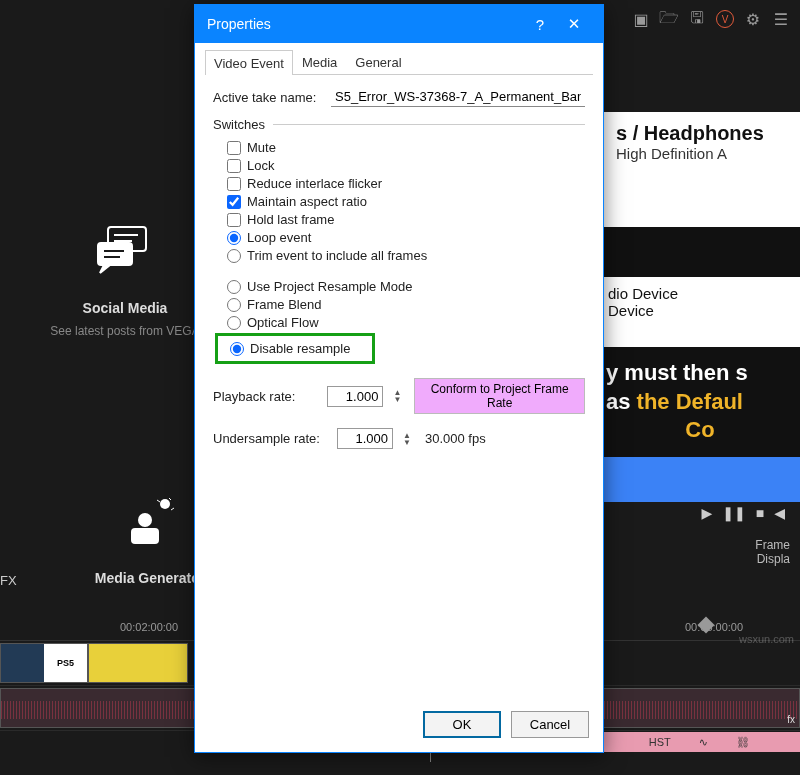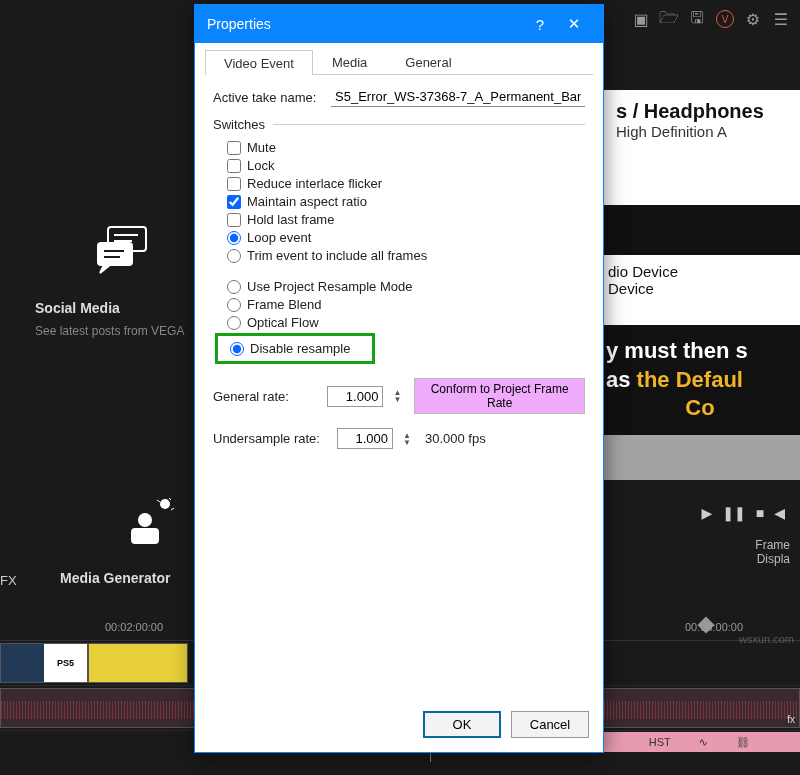--- a/index.html
+++ b/index.html
@@ -4,34 +4,34 @@
 <style>
 * { box-sizing: border-box; margin: 0; padding: 0; font-family: "Segoe UI", Arial, sans-serif; }
 body { width: 800px; height: 775px; background: #1a1a1a; overflow: hidden; position: relative; }
 
 
 .top-toolbar { position: absolute; top: 10px; right: 10px; display: flex; gap: 10px; align-items: center; }
 .top-toolbar .ticon { width: 18px; height: 18px; color: #999; display:flex;align-items:center;justify-content:center;}
 .top-toolbar .ticon.red { color:#e05a3a; border:1px solid #e05a3a; border-radius:50%; font-size:10px;}
 
 
-.preview { position: absolute; left: 600px; top: 90px; width: 200px; height: 390px; background:#a3a3a3; color:#fff; }
+.preview { position: absolute; left: 600px; top: 112px; width: 200px; height: 390px; background:#3b82f6; color:#fff; }
 .preview .slide1 { background:#fff; color:#111; padding:10px 8px; height:115px; border-left:8px solid #fff;}
 .preview .slide1 h2 { font-size:20px; font-weight:700; white-space:nowrap;}
 .preview .slide1 p { font-size:15px; color:#333; white-space:nowrap;}
 .preview .gap { height:50px; background:#111;}
 .preview .slide2 { background:#fff; color:#111; padding:8px; height:70px;}
 .preview .slide2 p { font-size:15px; white-space:nowrap;}
 .preview .slide3 { padding:12px 6px; background:#111; color:#fff; font-size:22px; font-weight:800; line-height:1.3; white-space:nowrap;}
 .preview .slide3 .y { color:#f0b429;}
 .transport { position:absolute; right:15px; top:505px; display:flex; gap:10px; color:#ccc; font-size:14px; align-items:center;}
 .transport-labels { position:absolute; right:10px; top:538px; color:#bbb; font-size:12px; text-align:right;}
 
 
-.hub-card { position:absolute; width:180px; text-align:left; color:#ddd;}
+.hub-card { position:absolute; width:180px; text-align:center; color:#ddd;}
 .hub-card .iconbox { width:72px; height:62px; margin:0 auto 18px; display:flex; align-items:center; justify-content:center; }
 .hub-card h4 { font-size:14px; font-weight:600; margin-bottom:8px;}
 .hub-card p { font-size:12px; color:#888;}
 .card-social { left:35px; top:220px;}
 .card-mediagen { left:60px; top:490px;}
 .fx-label { position:absolute; left:0; top:573px; color:#ccc; font-size:13px;}
 
 
 .timeline { position:absolute; left:0; top:617px; right:0; height:145px; background:#1a1a1a;}
 .ruler { height:24px; border-bottom:1px solid #333; position:relative; color:#999; font-size:11px;}
@@ -48,21 +48,21 @@
 .playhead.p1 { left:430px;}
 .play-marker { position:absolute; left:700px; top:2px; width:12px; height:12px; background:#999; transform:rotate(45deg);}
 
 
 .dialog { position:absolute; left:194px; top:4px; width:410px; height:749px; background:#fff; border:1px solid #0a84ff; box-shadow:0 4px 20px rgba(0,0,0,0.5); display:flex; flex-direction:column;}
 .titlebar { height:38px; background:#0a84ff; color:#fff; display:flex; align-items:center; padding:0 12px; font-size:14px;}
 .titlebar .sp { flex:1;}
 .titlebar .tbtn { width:34px; text-align:center; font-size:15px; cursor:pointer;}
 
 .tabs { display:flex; border-bottom:1px solid #ccc; margin:6px 10px 0; font-size:13px;}
-.tab { padding:5px 18px 4px; border:1px solid transparent; border-bottom:none; color:#333; cursor:pointer;}
+.tab { padding:5px 8px 4px; border:1px solid transparent; border-bottom:none; color:#333; cursor:pointer;}
 .tab.active { border-color:#ccc; background:#fff; position:relative; top:1px;}
 
 .body { padding:12px 18px; font-size:13px; color:#222; flex:1;}
 .row { display:flex; align-items:center; margin-bottom:10px;}
 .row label.lead { width:118px;}
 .tfield { flex:1; border:none; border-bottom:1px solid #888; padding:2px 4px; font-size:13px;}
 
 .group-header { display:flex; align-items:center; margin:10px 0 8px; font-size:13px;}
 .group-header .line { flex:1; height:1px; background:#ccc; margin-left:8px;}
 
@@ -147,21 +147,21 @@
       <circle cx="20" cy="24" r="7"></circle>
       <rect x="6" y="32" width="28" height="16" rx="4"></rect>
     </svg>
   </div>
   <h4>Media Generator</h4>
 </div>
 <div class="fx-label">FX</div>
 
 <div class="timeline">
   <div class="ruler">
-    <span style="left:105px">00:02:00:00</span>
+    <span style="left:120px">00:02:00:00</span>
     <span style="left:685px">00:05:00:00</span>
     <div class="play-marker"></div>
   </div>
   <div class="track1">
     <div class="clip img" style="left:0;width:88px">
       <div class="th"></div>
         <div class="th ps5">PS5</div>
     </div>
     <div class="clip img" style="left:88px;width:100px">
       <div class="th" style="background:#e8d03a"></div>
@@ -250,21 +250,21 @@
         <span>Optical Flow</span>
       </label>
     <div class="highlight">
       <label class="opt" style="margin-left:0">
           <input type="radio" name="rs" checked="" style="">
           <span>Disable resample</span>
         </label>
     </div>
 
     <div class="rate-row">
-      <span class="lbl">General rate:</span>
+      <span class="lbl">Playback rate:</span>
       <input class="num" value="1.000" style="">
       <div class="spinner">
           <span>▲</span>
           <span>▼</span>
         </div>
       <button class="conform-btn">Conform to Project Frame Rate</button>
     </div>
     <div class="rate-row">
       <span class="lbl">Undersample rate:</span>
       <input class="num" value="1.000" style="">

